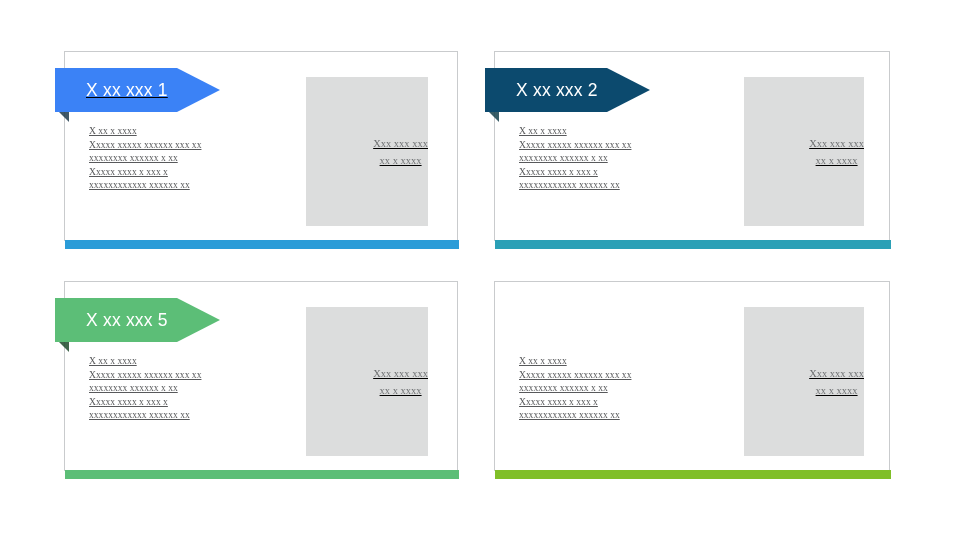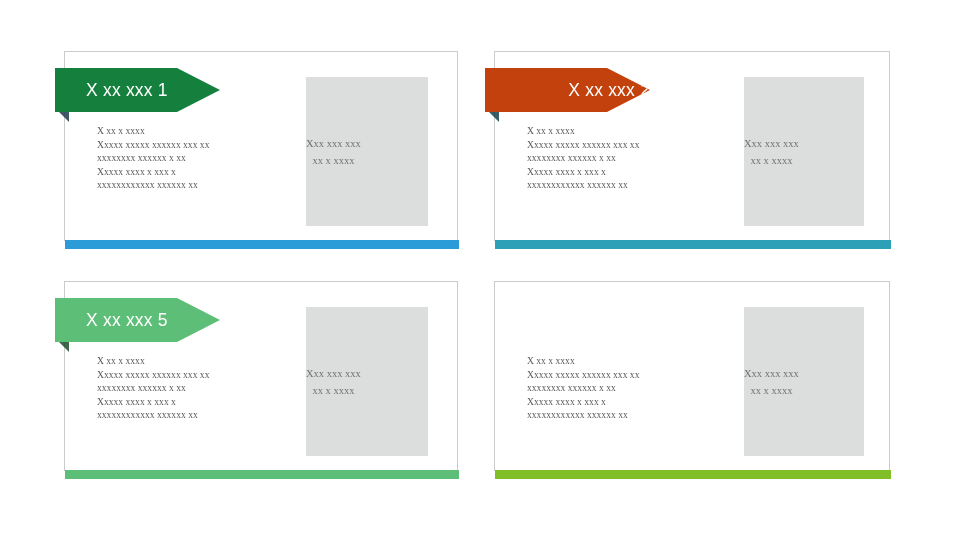--- a/index.html
+++ b/index.html
@@ -85,38 +85,40 @@
     font-weight: 400;
     letter-spacing: 0.2px;
     padding-left: 31px;
     white-space: nowrap;
     font-family: "Liberation Sans", sans-serif;
   }
 
   
   .body-copy {
     position: absolute;
-    left: 32px;
+    left: 24px;
     top: 72px;
     width: 225px;
     font-size: 9.6px;
     line-height: 13.6px;
     color: #58595b;
     font-family: "Liberation Serif", serif;
     white-space: pre-line;
+    text-decoration: underline;
   }
 
   
   .img-placeholder {
     position: absolute;
     background: #dcdddd;
     display: flex;
     align-items: center;
-    justify-content: flex-start;
+    justify-content: flex-end;
     text-align: center;
+    text-decoration: underline;
   }
   .panel.p1 .img-placeholder,
   .panel.p3 .img-placeholder { left: 241px; top: 25px; width: 122px; height: 149px; }
   .panel.p2 .img-placeholder,
   .panel.p4 .img-placeholder { left: 249px; top: 25px; width: 120px; height: 149px; }
 
   .img-placeholder-text {
     font-size: 10.5px;
     line-height: 17px;
     color: #6f7173;
@@ -136,40 +138,40 @@
 Xxxxx xxxx x xxx x
 xxxxxxxxxxxx xxxxxx xx</div>
     <div class="img-placeholder" style="background: rgb(220, 221, 221);">
       <div class="img-placeholder-text" style="color: rgb(111, 113, 115);">Xxx xxx xxx
 xx x xxxx</div>
     </div>
   </div>
   <div class="accent-bar b1" style="background: rgb(43, 156, 216);"></div>
   <div class="arrow-wrap a1">
     <div class="arrow-shadow" style="background: rgb(31, 59, 77);"></div>
-    <div class="arrow-body" style="background: #15803d;">
+    <div class="arrow-body" style="background: #3b82f6; text-decoration: underline;">
       <span class="arrow-label">X xx xxx 1</span>
     </div>
   </div>
 
   <div class="panel p2" style="border-color: rgb(201, 203, 205);">
     <div class="body-copy" style="color: rgb(88, 89, 91);">X xx x xxxx
 Xxxxx xxxxx xxxxxx xxx xx
 xxxxxxxx xxxxxx x xx
 Xxxxx xxxx x xxx x
 xxxxxxxxxxxx xxxxxx xx</div>
     <div class="img-placeholder" style="background: rgb(220, 221, 221);">
       <div class="img-placeholder-text" style="color: rgb(111, 113, 115);">Xxx xxx xxx
 xx x xxxx</div>
     </div>
   </div>
   <div class="accent-bar b2" style="background: rgb(43, 160, 182);"></div>
   <div class="arrow-wrap a2">
     <div class="arrow-shadow" style="background: rgb(21, 65, 76);"></div>
-    <div class="arrow-body" style="background: #c2410c; justify-content: flex-end;">
+    <div class="arrow-body" style="background: #0c4a6e;">
       <span class="arrow-label">X xx xxx 2</span>
     </div>
   </div>
 
   <div class="panel p3" style="border-color: rgb(201, 203, 205);">
     <div class="body-copy" style="color: rgb(88, 89, 91);">X xx x xxxx
 Xxxxx xxxxx xxxxxx xxx xx
 xxxxxxxx xxxxxx x xx
 Xxxxx xxxx x xxx x
 xxxxxxxxxxxx xxxxxx xx</div>

